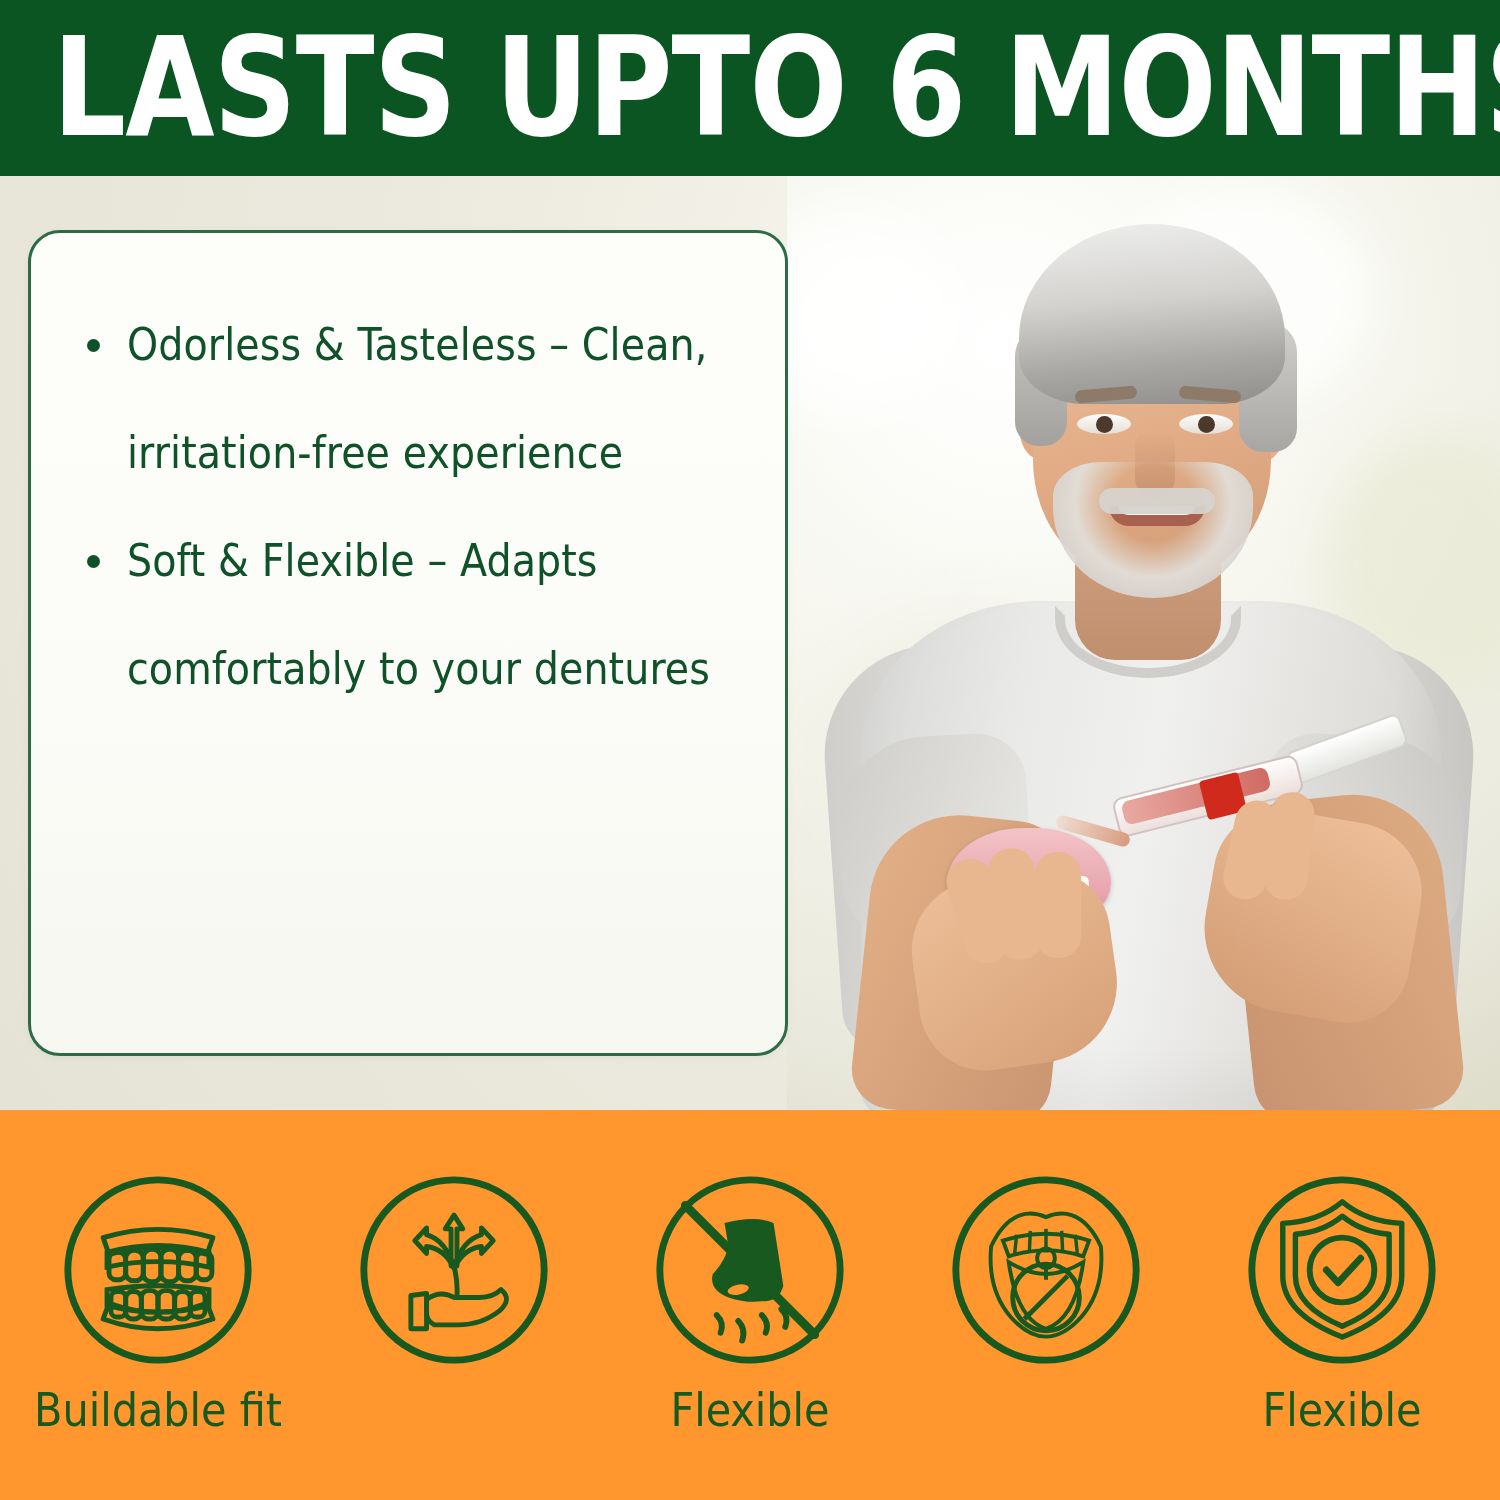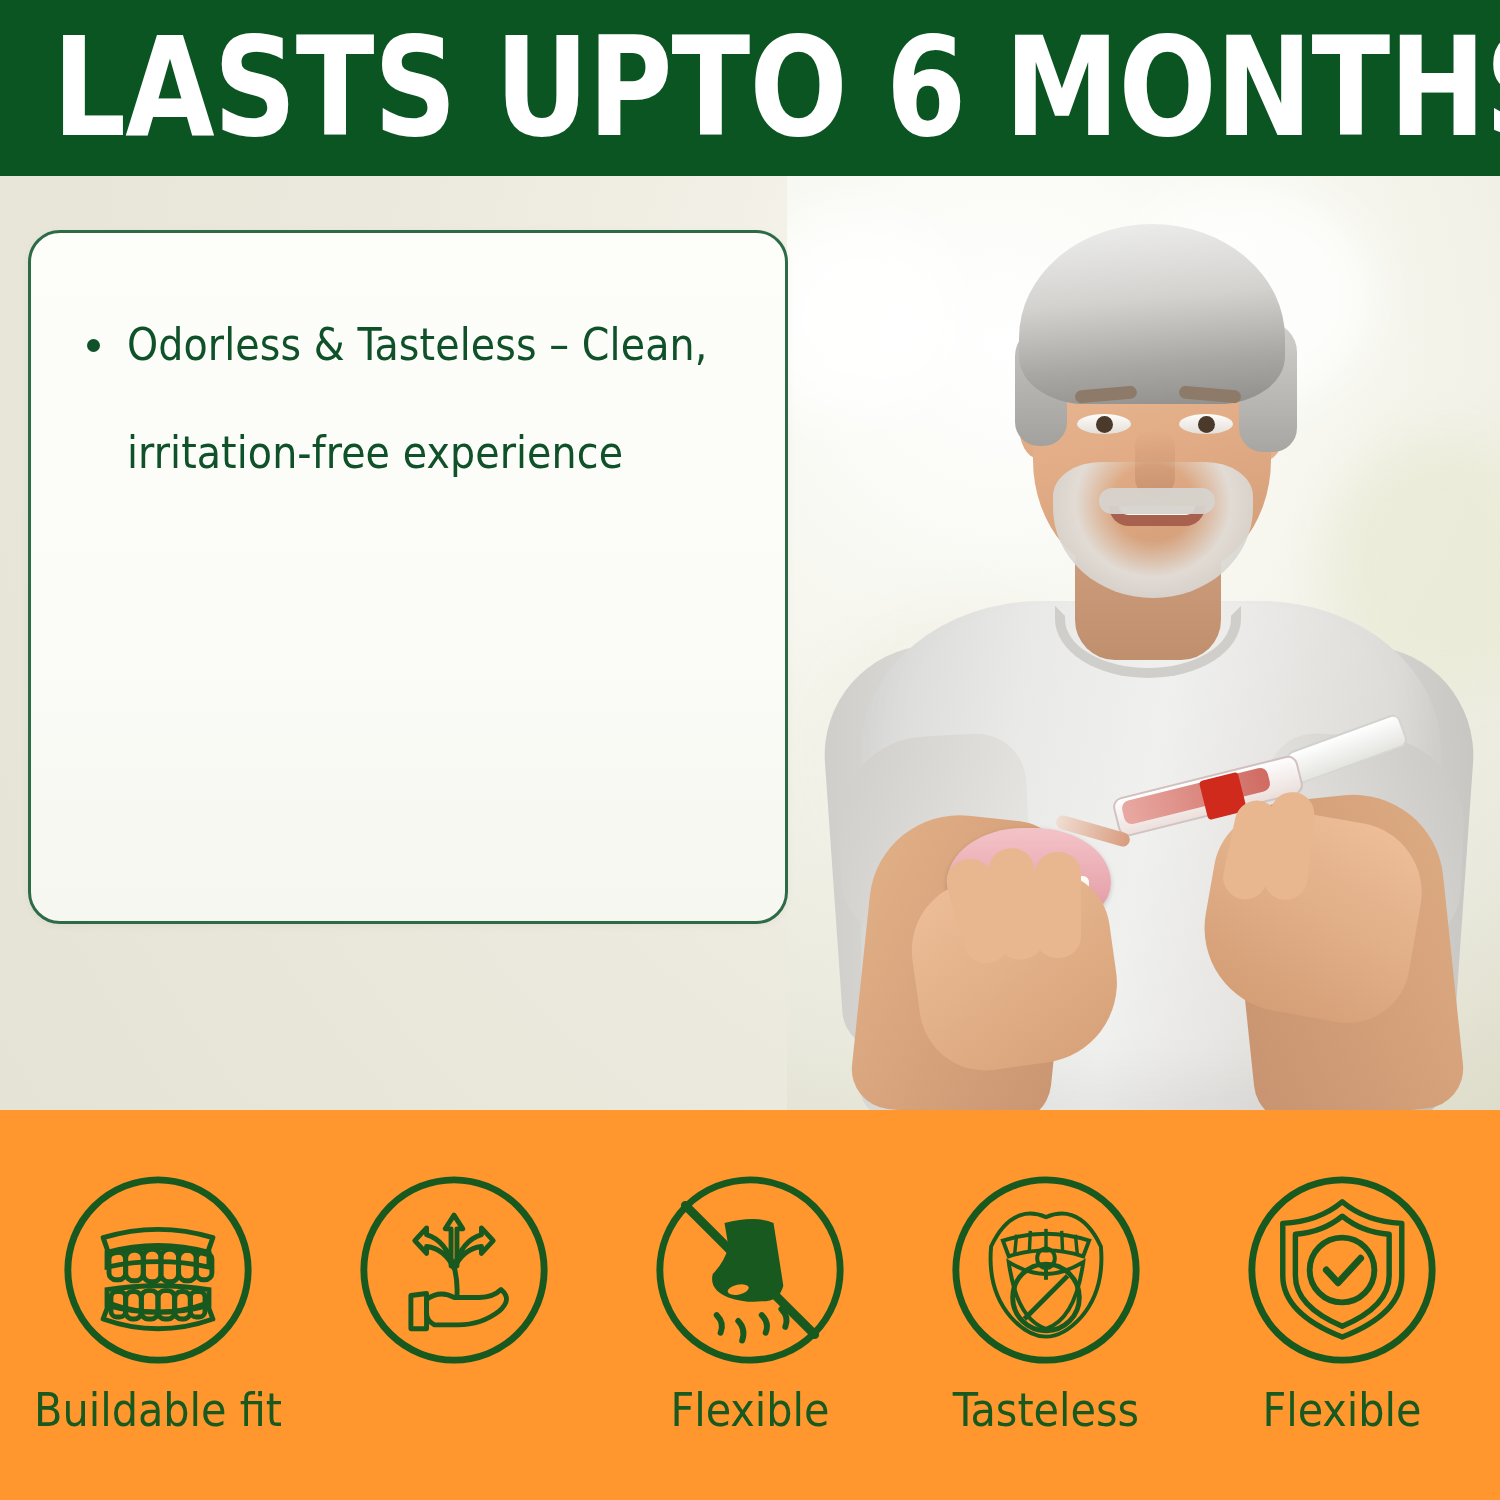--- a/index.html
+++ b/index.html
@@ -236,21 +236,21 @@
     position:absolute; left:500px; top:556px; width:120px; height:34px;
     background:linear-gradient(180deg,#ffffff,#e4e4e0);
     border:2px solid rgba(205,205,200,.8);
     border-radius:8px; transform:rotate(-20deg);
   }
 
   
   #feature-card {
     position:absolute;
     left:28px; top:54px;
-    width:760px; height:694px;
+    width:760px; height:826px;
     background:linear-gradient(180deg,#fdfdfa 0%,#fbfbf7 60%,#f7f7f1 100%);
     border:3px solid #2d6b47;
     border-radius:32px;
     box-shadow:0 2px 9px rgba(0,0,0,.04);
     padding:58px 28px 40px 34px;
   }
   #feature-list { list-style:none; }
   .feature-item {
     position:relative;
     display:block;
@@ -361,20 +361,21 @@
         <div class="finger f3"></div>
         <div class="hand-r"></div>
         <div class="finger f4"></div>
         <div class="finger f5"></div>
       </div>
     </div>
 
     <div id="feature-card">
       <ul id="feature-list">
         <li class="feature-item">Odorless &amp; Tasteless – Clean, irritation-free experience</li>
+        <li class="feature-item">Soft &amp; Flexible – Adapts comfortably to your dentures</li>
       </ul>
     </div>
   </div>
 
   <div id="benefit-strip">
 
     <div class="benefit">
       <svg class="benefit-icon" viewBox="0 0 200 200">
         <circle cx="100" cy="100" r="92" fill="none" stroke="#17591f" stroke-width="7"></circle>
         <path d="M44 67 Q100 50 156 67 L150 84 Q100 70 50 84 Z" fill="none" stroke="#17591f" stroke-width="5" stroke-linejoin="round"></path>
@@ -443,21 +444,20 @@
           <line x1="100" y1="58" x2="100" y2="82"></line>
           <line x1="116" y1="60" x2="117" y2="82"></line>
           <line x1="130" y1="64" x2="132" y2="84"></line>
         </g>
         <ellipse cx="100" cy="88" rx="9" ry="10" fill="none" stroke="#17591f" stroke-width="4"></ellipse>
         <path d="M62 92 Q70 150 100 160 Q130 150 138 92 Q118 104 100 104 Q82 104 62 92 Z" fill="none" stroke="#17591f" stroke-width="4"></path>
         <line x1="100" y1="96" x2="100" y2="110" stroke="#17591f" stroke-width="4"></line>
         <circle cx="100" cy="128" r="34" fill="none" stroke="#17591f" stroke-width="5"></circle>
         <line x1="78" y1="150" x2="122" y2="106" stroke="#17591f" stroke-width="5"></line>
       </svg>
-      <div class="benefit-label">Tasteless</div>
     </div>
 
     <div class="benefit">
       <svg class="benefit-icon" viewBox="0 0 200 200">
         <circle cx="100" cy="100" r="92" fill="none" stroke="#17591f" stroke-width="7"></circle>
         <path d="M100 26 Q126 48 166 50 L166 108 Q166 150 100 176 Q34 150 34 108 L34 50 Q74 48 100 26 Z" fill="none" stroke="#17591f" stroke-width="6" stroke-linejoin="round" transform="translate(0,0) scale(0.92) translate(9,7)"></path>
         <path d="M100 42 Q122 60 152 62 L152 108 Q152 142 100 164 Q48 142 48 108 L48 62 Q78 60 100 42 Z" fill="none" stroke="#17591f" stroke-width="6" stroke-linejoin="round" transform="scale(0.92) translate(9,7)"></path>
         <circle cx="100" cy="100" r="33" fill="none" stroke="#17591f" stroke-width="6"></circle>
         <path d="M84 100 L96 113 L119 88" fill="none" stroke="#17591f" stroke-width="7" stroke-linecap="round" stroke-linejoin="round"></path>
       </svg>

